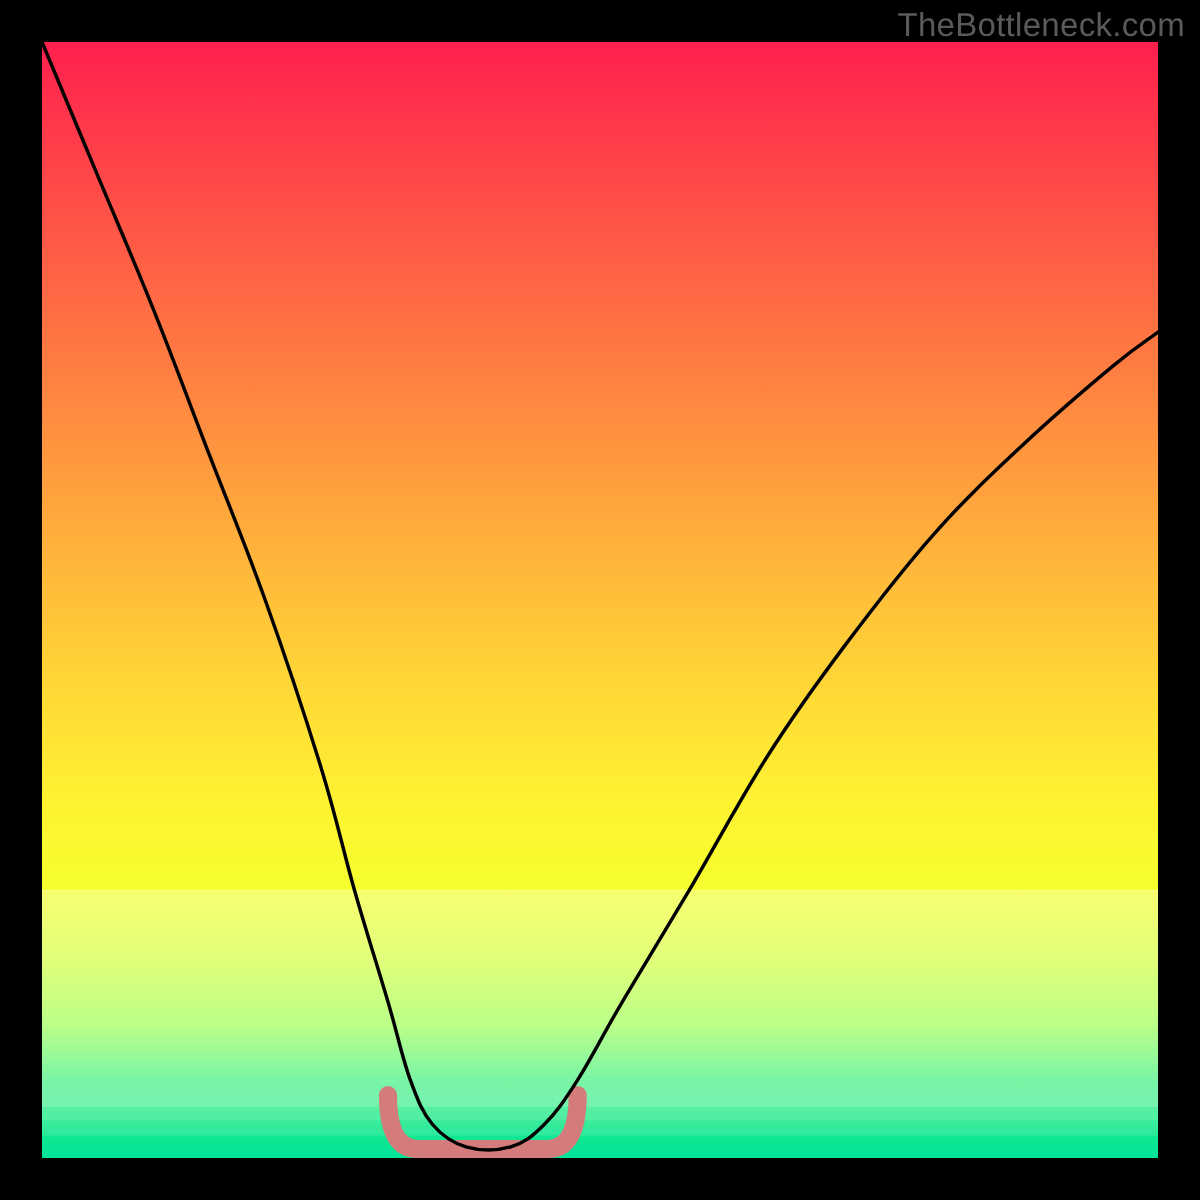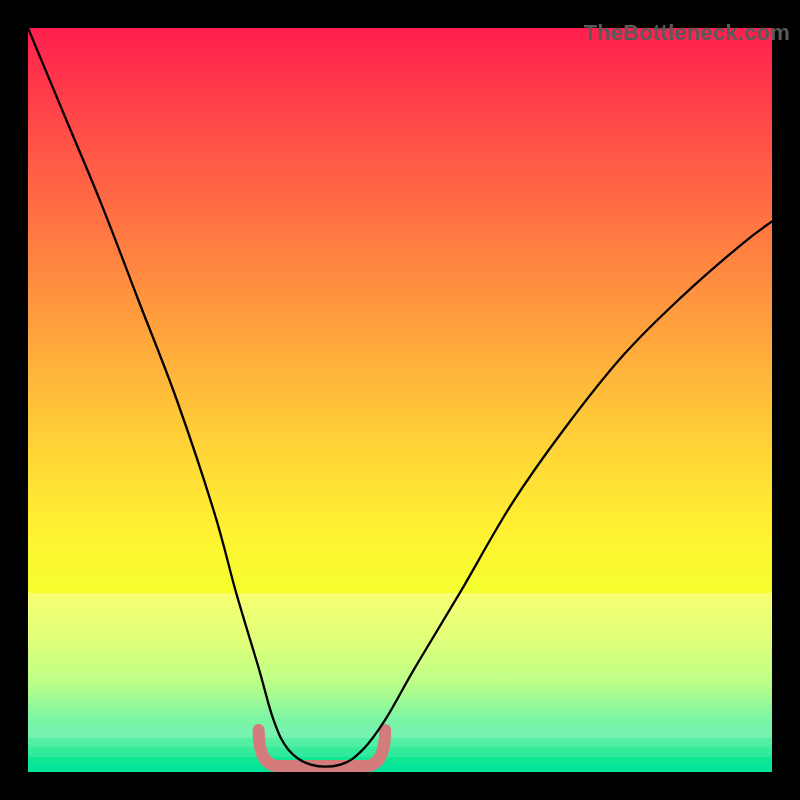--- a/index.html
+++ b/index.html
@@ -67,25 +67,25 @@
   .washed-band-4 {
     position: absolute;
     left: 0;
     right: 0;
     top: 96.7%;
     height: 1.3%;
     background: rgba(255,255,255,0.12);
   }
   .watermark {
     position: absolute;
-    top: 20px;
+    top: 4px;
     right: 10px;
     color: #5a5a5a;
     font-size: 22px;
-    font-weight: 700;
+    font-weight: 400;
     letter-spacing: 0.2px;
   }
   svg.curve {
     position: absolute;
     inset: 0;
     width: 100%;
     height: 100%;
     overflow: visible;
   }
 </style>

